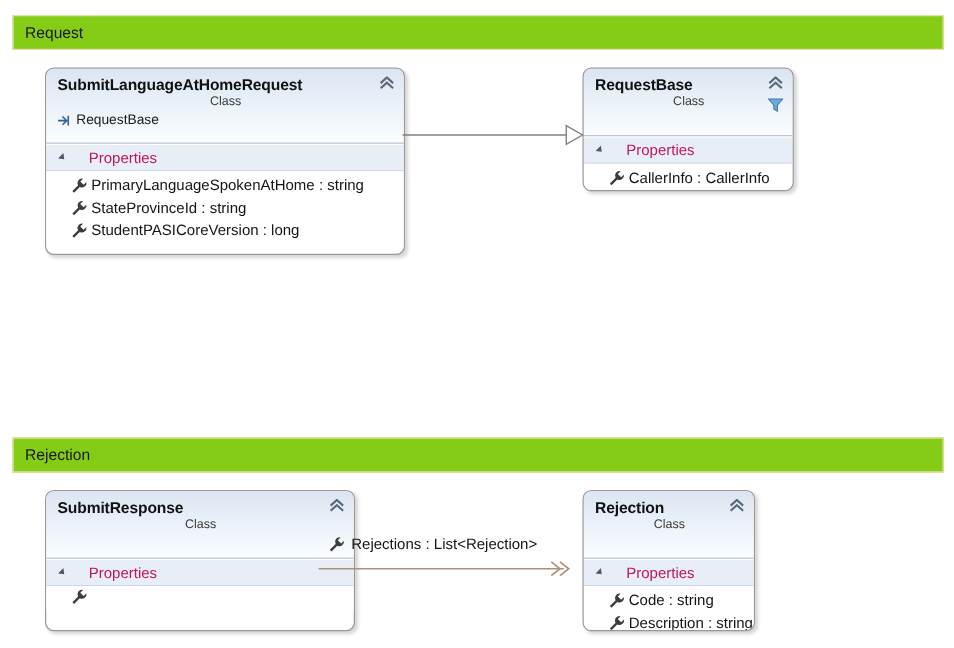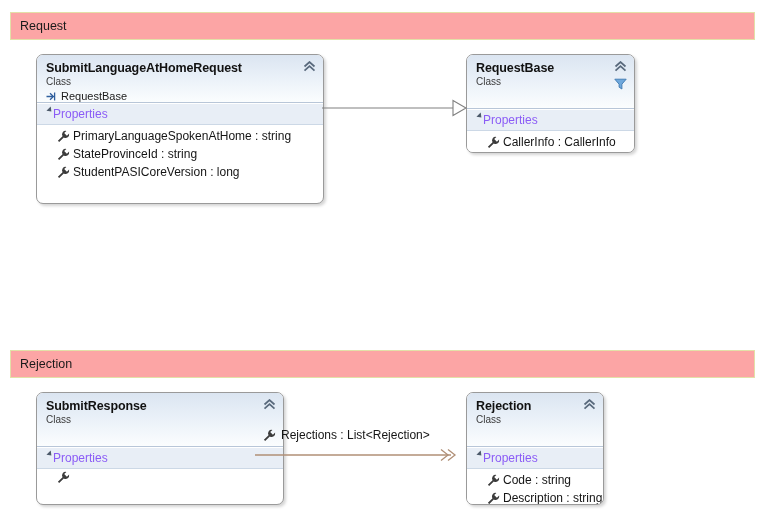--- a/index.html
+++ b/index.html
@@ -22,21 +22,21 @@
   .canvas {
     position: absolute;
     left: 0; top: 0;
     width: 763px;
     height: 518px;
   }
 
   
   .band {
     position: absolute;
-    background: #fca5a5;
+    background: #84cc16;
     border: 1px solid #e3e0a8;
     box-sizing: border-box;
   }
   .band-label {
     position: absolute;
     left: 9px;
     top: 50%;
     transform: translateY(-50%);
     font-size: 12.5px;
     color: #1a1a1a;
@@ -67,20 +67,21 @@
     line-height: 14px;
     letter-spacing: -0.1px;
     white-space: nowrap;
   }
   .uml-stereotype {
     font-size: 10px;
     color: #3a3a3a;
     line-height: 12px;
     margin-top: 1px;
     white-space: nowrap;
+    text-align: center;
   }
   .uml-base {
     font-size: 11px;
     color: #1a1a1a;
     line-height: 14px;
     margin-top: 1px;
     white-space: nowrap;
     display: flex;
     align-items: center;
     gap: 4px;
@@ -106,23 +107,24 @@
     height: 12px;
     display: block;
   }
 
   .uml-compartment-title {
     background: #e8eef6;
     border-bottom: 1px solid #ccd8e6;
     border-top: 1px solid #ffffff;
     padding: 3px 8px 3px 9px;
     font-size: 12px;
-    color: #8b5cf6;
-    display: flex;
-    gap: 1px;
+    color: #be185d;
+    display: flex;
+    align-items: center;
+    gap: 19px;
     box-sizing: border-box;
   }
   .tri-down {
     width: 0; height: 0;
     border-left: 4px solid #4c5a6a;
     border-top: 3.5px solid transparent;
     border-bottom: 3.5px solid transparent;
     transform: rotate(45deg);
     margin-left: 2px;
   }
@@ -163,21 +165,21 @@
 </head>
 <body>
 
 <div class="canvas">
 
   <div class="band" style="left:10px; top:12px; width:745px; height:28px;">
     <div class="band-label">Request</div>
   </div>
 
   <div class="uml" style="left:36px; top:54px; width:288px; height:150px;">
-    <div class="uml-header" style="height:48px;">
+    <div class="uml-header" style="height:60px;">
       <div class="uml-title">SubmitLanguageAtHomeRequest</div>
       <div class="uml-stereotype">Class</div>
       <div class="uml-base">
         <svg class="inherit-glyph" viewBox="0 0 11 11">
           <path d="M0.5 5.5 H7" stroke="#2f5f9e" stroke-width="1.3" fill="none"></path>
           <path d="M4 2.2 L7.4 5.5 L4 8.8" stroke="#2f5f9e" stroke-width="1.3" fill="none"></path>
           <path d="M8.6 1.6 V9.4" stroke="#2f5f9e" stroke-width="1.3" fill="none"></path>
         </svg>
         <span>RequestBase</span>
       </div>

